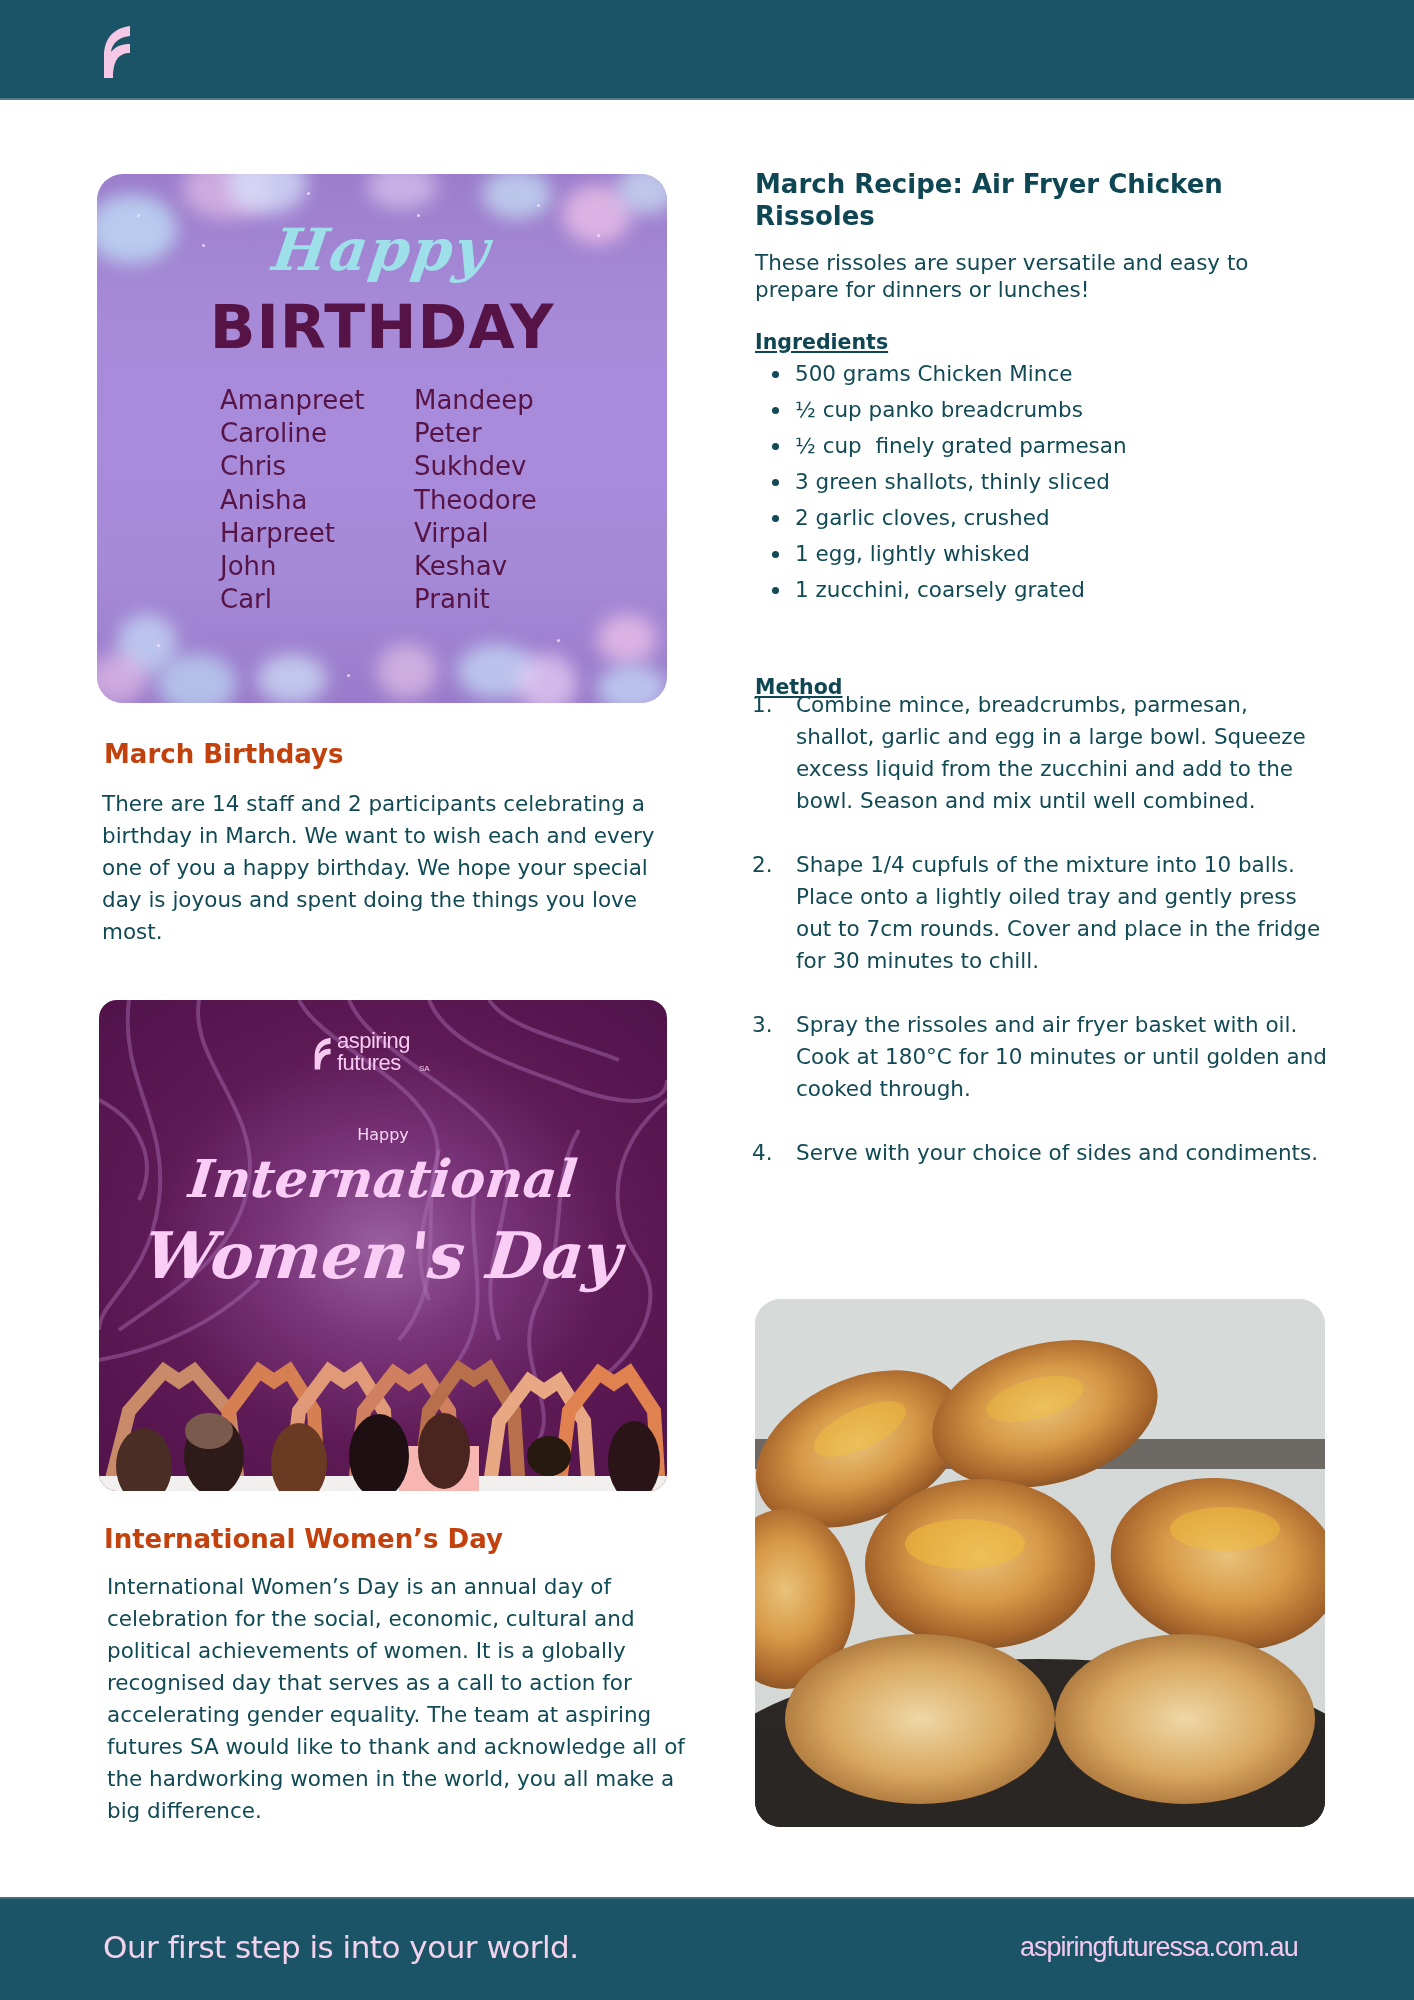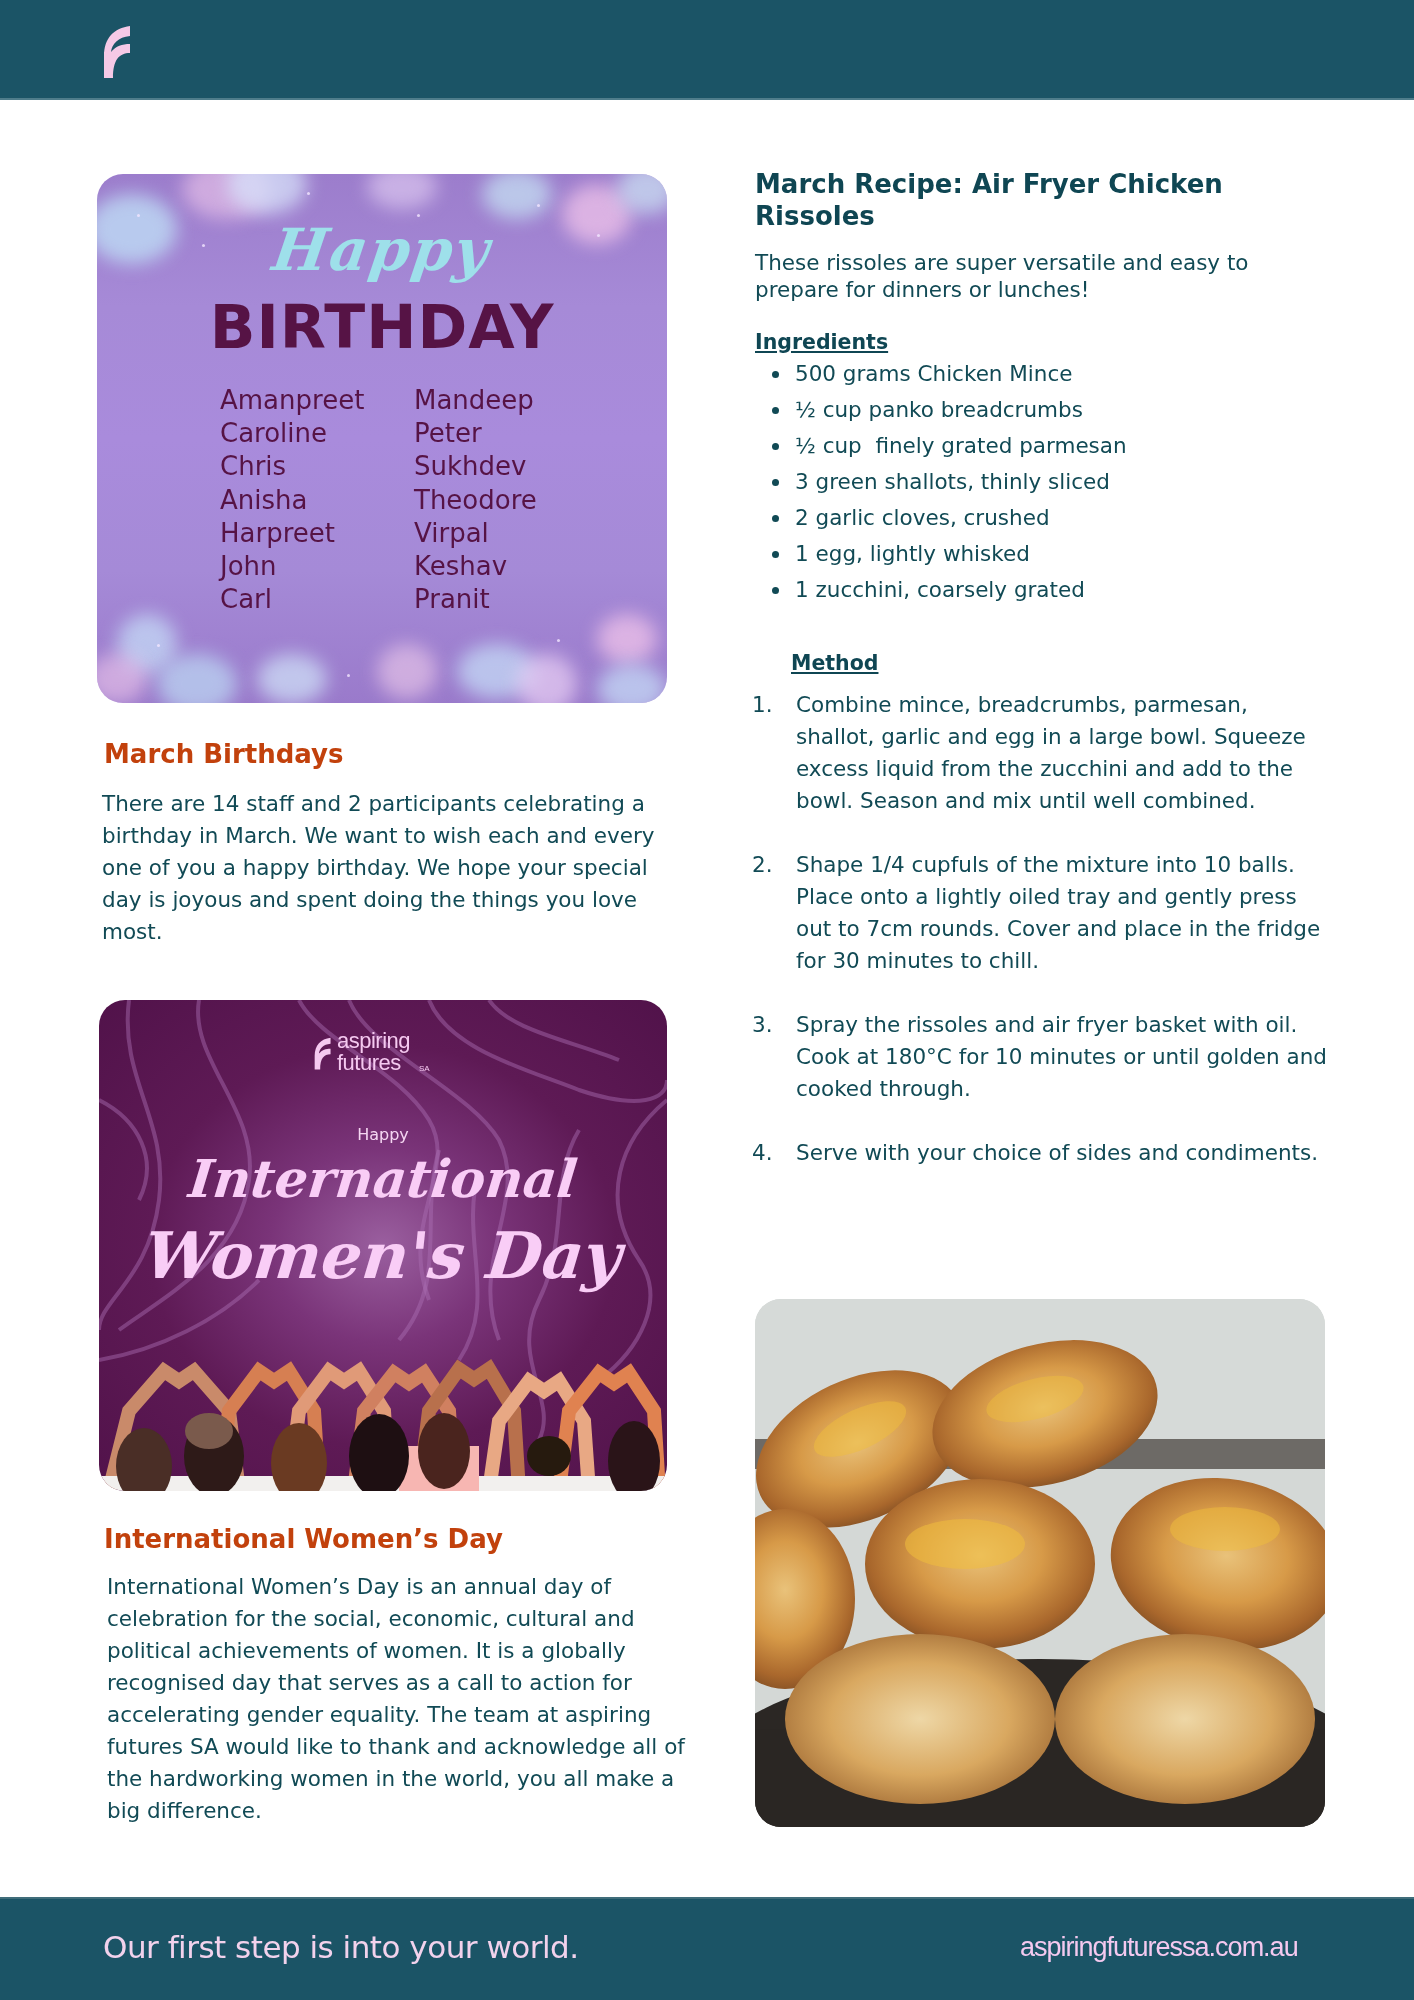--- a/index.html
+++ b/index.html
@@ -24,21 +24,21 @@
   .bday-names.col1 { left: 123px; }
   .bday-names.col2 { left: 317px; }
 
   
   .section-heading { position: absolute; font-family: "DejaVu Sans", sans-serif; font-weight: bold; font-size: 26px; color: #c2410c; }
   .body-text { position: absolute; font-family: "DejaVu Sans", sans-serif; font-size: 21.5px; line-height: 32px; color: #114a55; }
   .bday-heading { left: 104px; top: 739px; }
   .bday-text { left: 102px; top: 788px; width: 580px; }
 
   
-  .iwd-card { position: absolute; left: 99px; top: 1000px; width: 568px; height: 491px; border-radius: 26px; overflow: hidden;
+  .iwd-card { position: absolute; left: 99px; top: 1000px; width: 568px; height: 491px; border-radius: 18px; overflow: hidden;
     background: radial-gradient(ellipse at 50% 50%, #9a5f9f 0%, #7a3479 28%, #5e1a55 58%, #51124a 100%); }
   .iwd-card svg.swirls { position: absolute; left: 0; top: 0; }
   .iwd-logo { position: absolute; left: 212px; top: 28px; width: 140px; height: 60px; }
   .iwd-logo-mark { position: absolute; left: 0; top: 6px; width: 22px; height: 38px; }
   .iwd-logo-line1 { position: absolute; left: 26px; top: 0; font-size: 22px; color: #f5c9f0; font-family: "Liberation Sans", sans-serif; letter-spacing: -0.5px; }
   .iwd-logo-line2 { position: absolute; left: 26px; top: 22px; font-size: 22px; color: #f5c9f0; font-family: "Liberation Sans", sans-serif; letter-spacing: -0.5px; }
   .iwd-logo-sa { position: absolute; left: 108px; top: 36px; font-size: 8px; color: #f5c9f0; font-family: "Liberation Sans", sans-serif; }
   .iwd-happy { position: absolute; left: 0; width: 100%; top: 125px; text-align: center; font-size: 16px; color: #f5d6f2; font-family: "DejaVu Sans", sans-serif; }
   .iwd-intl { position: absolute; left: 0; width: 100%; top: 148px; text-align: center; font-family: "DejaVu Serif", serif; font-style: italic; font-weight: bold; font-size: 52px; color: #f9cdf6; transform: skewX(-6deg); }
   .iwd-womens { position: absolute; left: 0; width: 100%; top: 218px; text-align: center; font-family: "DejaVu Serif", serif; font-style: italic; font-weight: bold; font-size: 64px; color: #f9cdf6; transform: skewX(-6deg); }
@@ -48,21 +48,21 @@
   .iwd-text { left: 107px; top: 1571px; width: 590px; }
 
   
   .recipe-title { position: absolute; left: 755px; top: 168px; width: 560px; font-family: "DejaVu Sans", sans-serif; font-weight: bold; font-size: 26px; line-height: 32px; color: #0f4653; }
   .recipe-intro { position: absolute; left: 755px; top: 249px; width: 560px; font-family: "DejaVu Sans", sans-serif; font-size: 21.5px; line-height: 27px; color: #114a55; }
   .sub-heading { position: absolute; left: 755px; font-family: "DejaVu Sans", sans-serif; font-weight: bold; font-size: 20.5px; color: #0f4653; text-decoration: underline; }
   .ing-heading { top: 330px; }
   .ingredients { position: absolute; left: 772px; top: 356px; list-style: none; font-family: "DejaVu Sans", sans-serif; font-size: 21.5px; line-height: 36px; color: #114a55; }
   .ingredients li { position: relative; padding-left: 23px; white-space: pre; }
   .ingredients li .bullet { position: absolute; left: 0; top: 15px; width: 7px; height: 7px; border-radius: 50%; background: #114a55; }
-  .method-heading { top: 651px; margin-left: 36px; }
+  .method-heading { top: 675px; }
   .method { position: absolute; left: 752px; top: 689px; width: 580px; list-style: none; font-family: "DejaVu Sans", sans-serif; font-size: 21.5px; line-height: 32px; color: #114a55; }
   .method li { position: relative; padding-left: 44px; margin-bottom: 32px; }
   .method li .num { position: absolute; left: 0; top: 0; }
 
   .food-img { position: absolute; left: 755px; top: 1299px; width: 570px; height: 528px; border-radius: 26px; overflow: hidden; background: #d4d8d6; }
 </style>
 </head>
 <body>
 
 <div class="header">

